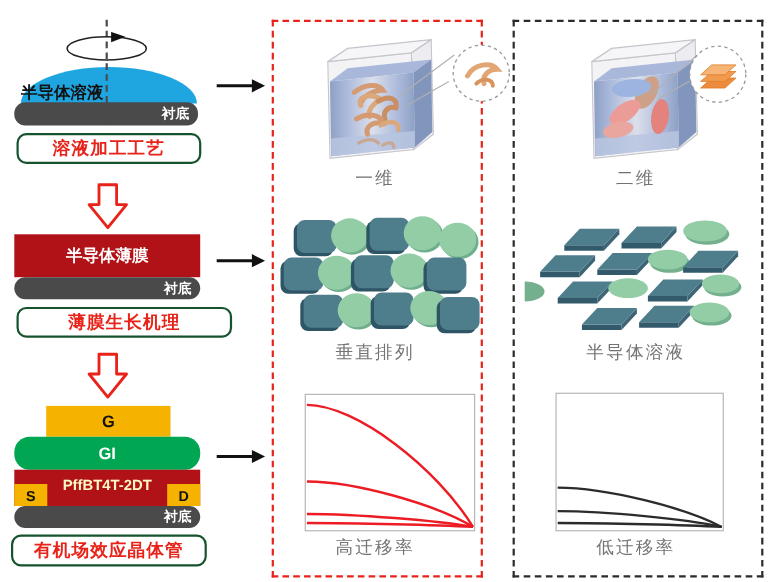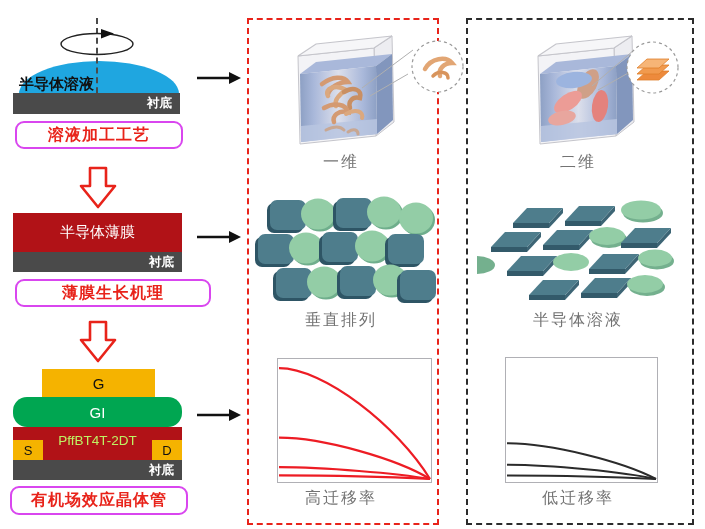--- a/index.html
+++ b/index.html
@@ -1,30 +1,30 @@
 <!DOCTYPE html>
 <html><head>
 <meta charset="utf-8">
 <style>
   html,body{margin:0;padding:0;background:#fff;}
   .canvas{position:relative;width:705px;height:529px;background:#fff;overflow:hidden;
           font-family:"Liberation Sans","DejaVu Sans",sans-serif;}
   .abs{position:absolute;}
   
   .substrate{position:absolute;background:#4A4A4A;color:#fff;font-weight:bold;font-size:12.5px;
-             display:flex;align-items:center;justify-content:flex-end;padding-right:8px;box-sizing:border-box;}
+             display:flex;align-items:center;justify-content:flex-end;padding-right:8px;box-sizing:border-box;border-radius:10px;}
   .dome{position:absolute;background:#1FA6E0;border-radius:80px 80px 0 0/33px 33px 0 0;
         display:flex;align-items:flex-end;justify-content:flex-start;color:#111;font-weight:bold;font-size:15px;}
   .axis-line{position:absolute;border-left:2px dashed #4a4a4a;z-index:6;}
-  .cap-red{position:absolute;border:2px solid #d946ef;border-radius:9px;background:#fff;color:#E8231A;
+  .cap-red{position:absolute;border:2px solid #14532d;border-radius:9px;background:#fff;color:#E8231A;
            font-weight:bold;font-size:16px;letter-spacing:1px;display:flex;align-items:center;justify-content:center;box-sizing:border-box;}
-  .layer{position:absolute;display:flex;align-items:center;justify-content:center;font-weight:normal;box-sizing:border-box;}
+  .layer{position:absolute;display:flex;align-items:center;justify-content:center;font-weight:bold;box-sizing:border-box;}
   .lay-gate{background:#F5B300;color:#111;font-size:15px;}
   .lay-gi{background:#00A651;color:#fff;font-size:15px;}
-  .lay-act{background:#B11217;color:#bef264;font-size:13.5px;align-items:flex-start;padding-top:6px;}
+  .lay-act{background:#B11217;color:#fef9c3;font-size:13.5px;align-items:flex-start;padding-top:6px;}
   .lay-sd{background:#F5B300;color:#111;font-size:13px;z-index:4;}
   
   .panel-red{position:absolute;border:2px dashed #E8231A;z-index:1;}
   .panel-black{position:absolute;border:2px dashed #2B2B2B;z-index:1;}
   .black-caption{position:absolute;text-align:center;color:#737373;font-size:16px;letter-spacing:2px;}
   .chart{position:absolute;background:#fff;border:1px solid #b0b0b5;z-index:2;}
   .inset{position:absolute;z-index:8;}
   svg{display:block;}
 </style>
 </head>

